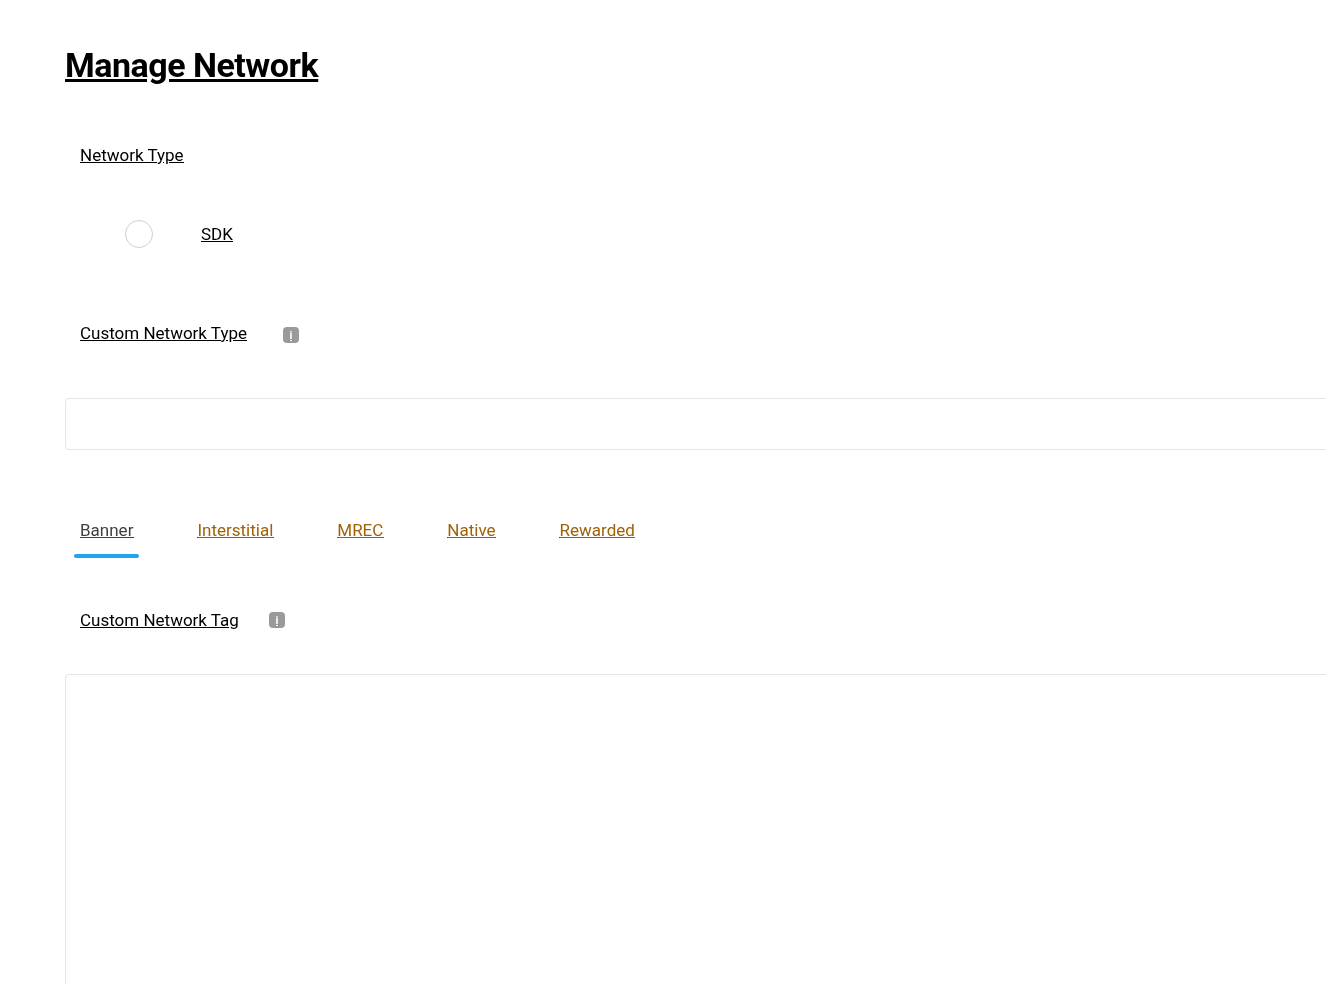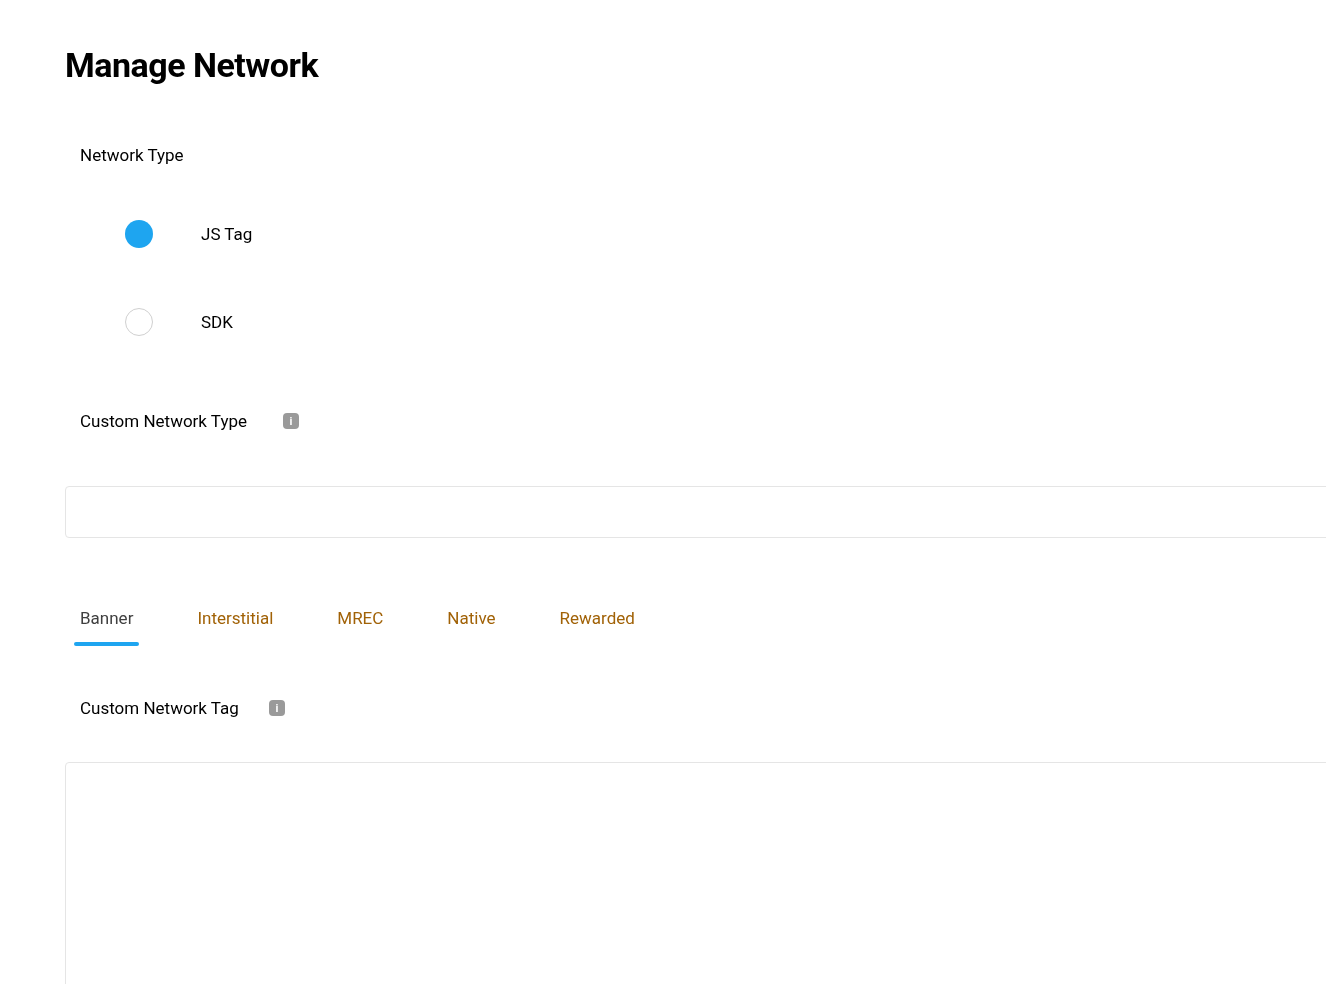--- a/index.html
+++ b/index.html
@@ -1,39 +1,40 @@
 <!DOCTYPE html>
 <html><head>
   <meta charset="utf-8">
   <style>
     * {
       margin: 15px;
       padding: 0;
       box-sizing: border-box;
+      text-decoration: underline;
     }
     body {
       font-family: -apple-system, BlinkMacSystemFont, "Segoe UI", Roboto, Helvetica, Arial, sans-serif;
       background: #ffffff;
       padding: 0 20px;
       color: #000000;
       width: 1326px;
     }
     .page-title {
       font-size: 34px;
       font-weight: 700;
       margin-bottom: 45px;
       letter-spacing: -0.5px;
     }
     .section-label {
       font-size: 17px;
       font-weight: 400;
       color: #000000;
       margin-bottom: 25px;
       display: flex;
-      align-items: center;
+      align-items: flex-end;
       gap: 6px;
     }
     .radio-group {
       padding-left: 30px;
       margin-bottom: 45px;
     }
     .radio-item {
       display: flex;
       align-items: center;
       gap: 18px;
@@ -144,26 +145,20 @@
 
 
 <h1 class="page-title">Manage Network</h1>
 
 <div class="section-label">
   <span>Network Type</span>
 </div>
 
 <div class="radio-group">
   <div class="radio-item">
-    <div class="radio-outer selected">
-      <div class="radio-inner"></div>
-    </div>
-    <span class="radio-label">JS Tag</span>
-  </div>
-  <div class="radio-item">
     <div class="radio-outer unselected"></div>
     <span class="radio-label">SDK</span>
   </div>
 </div>
 
 <div class="section-label">
   <span>Custom Network Type</span>
   <span class="info-icon">i</span>
 </div>
 

